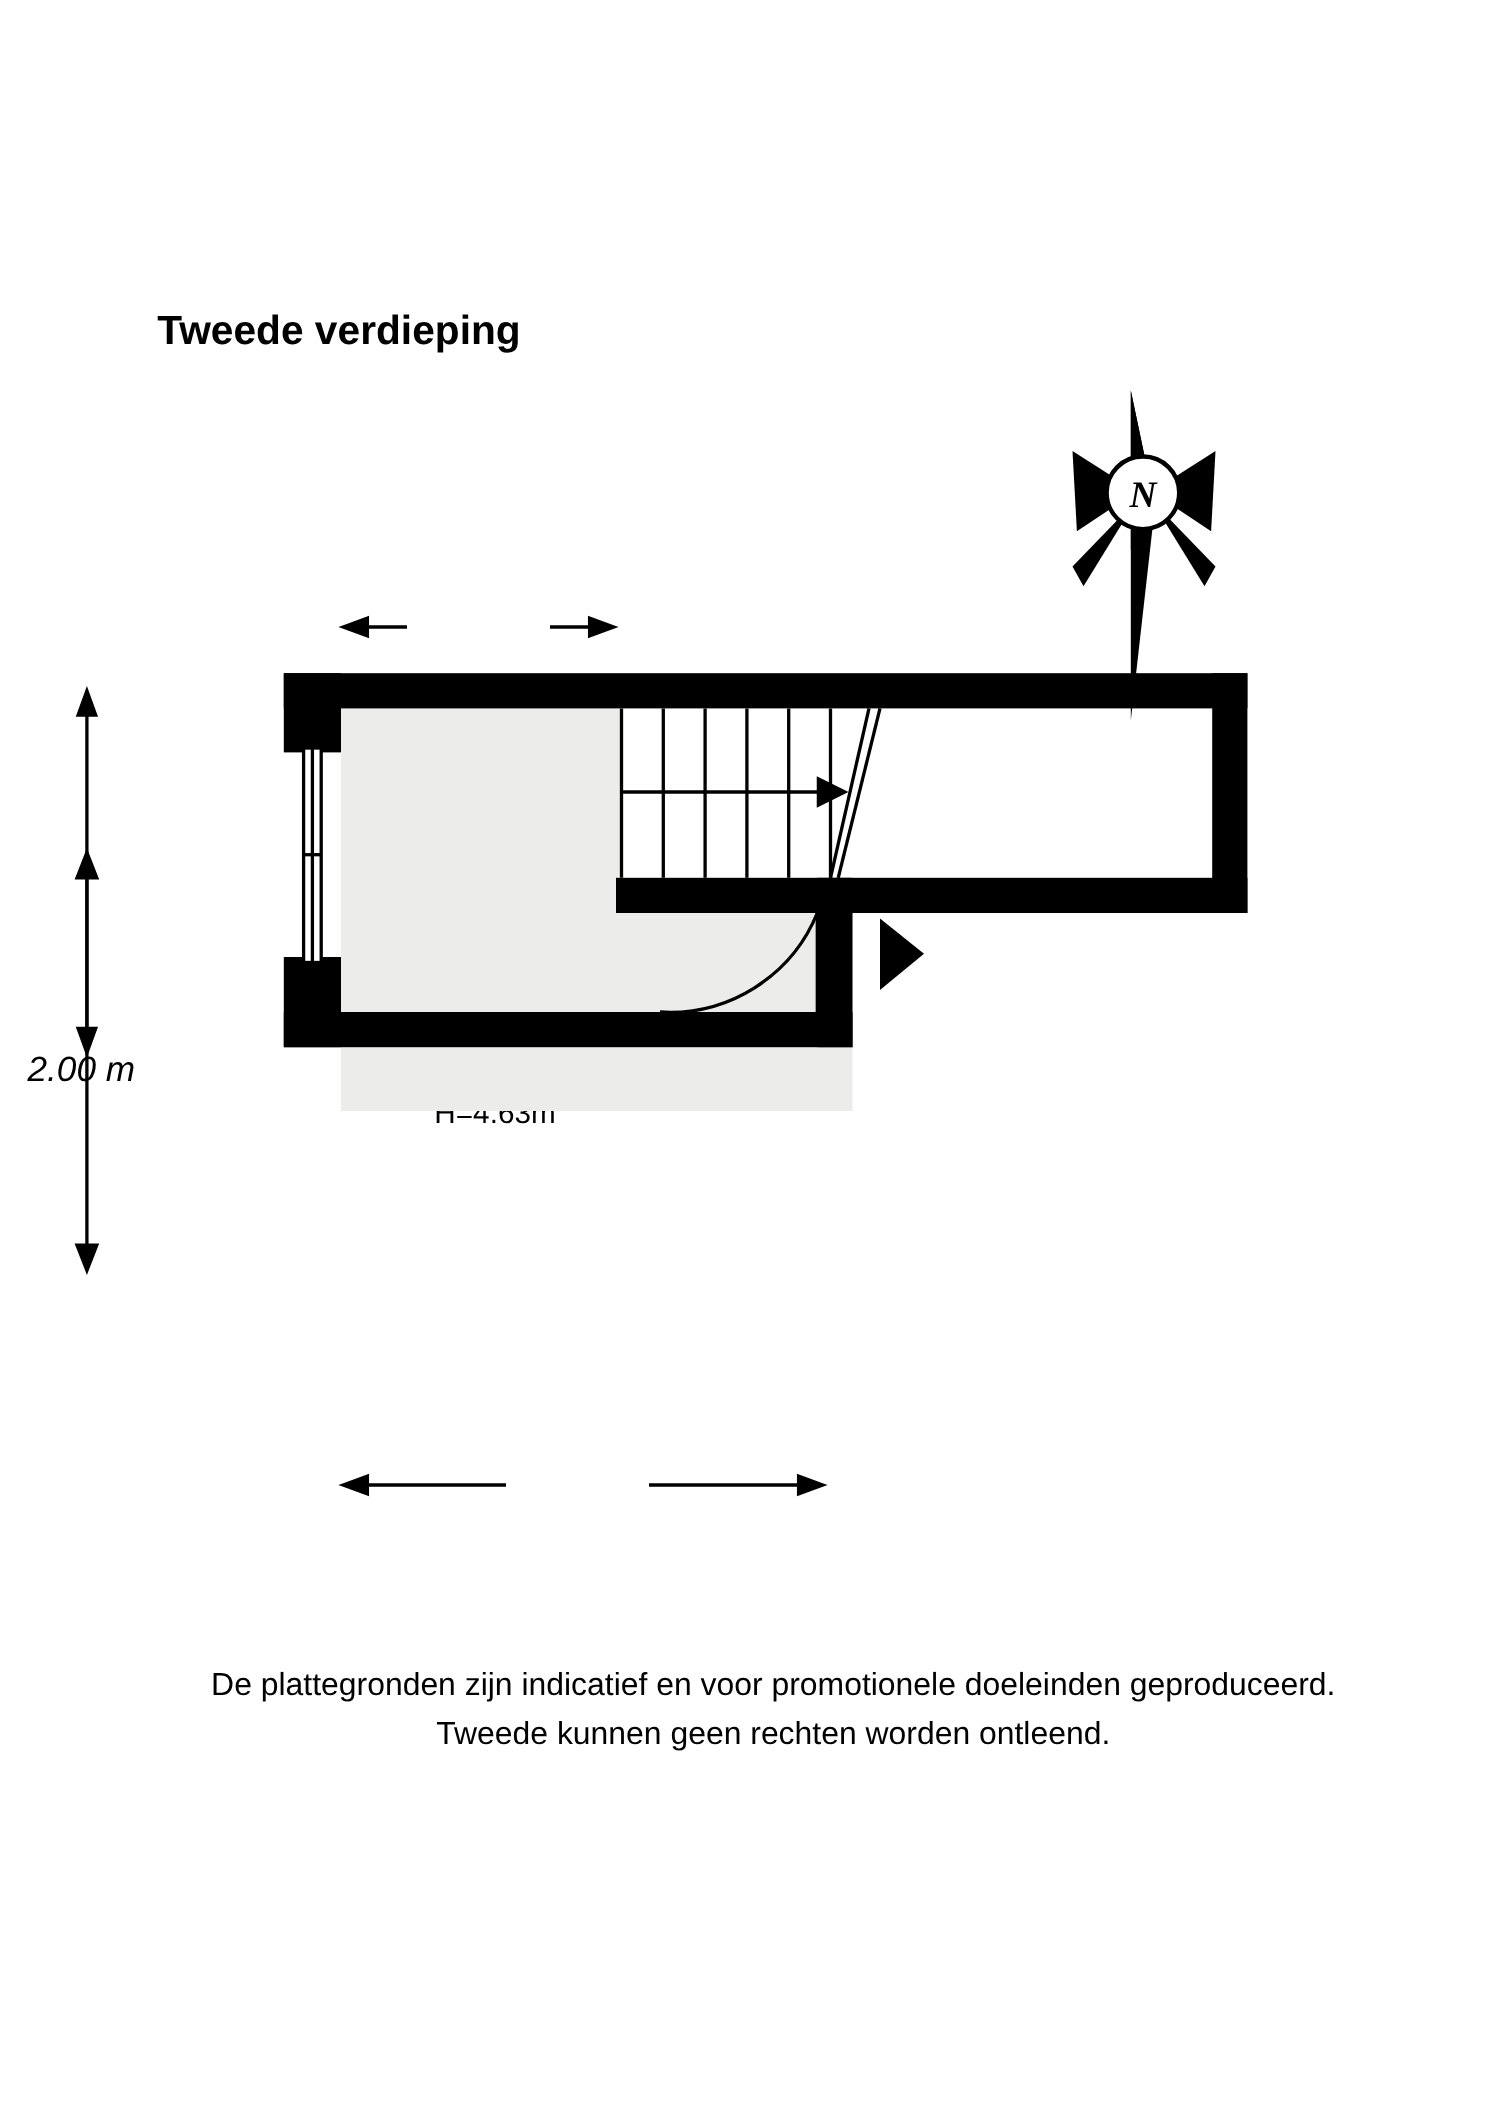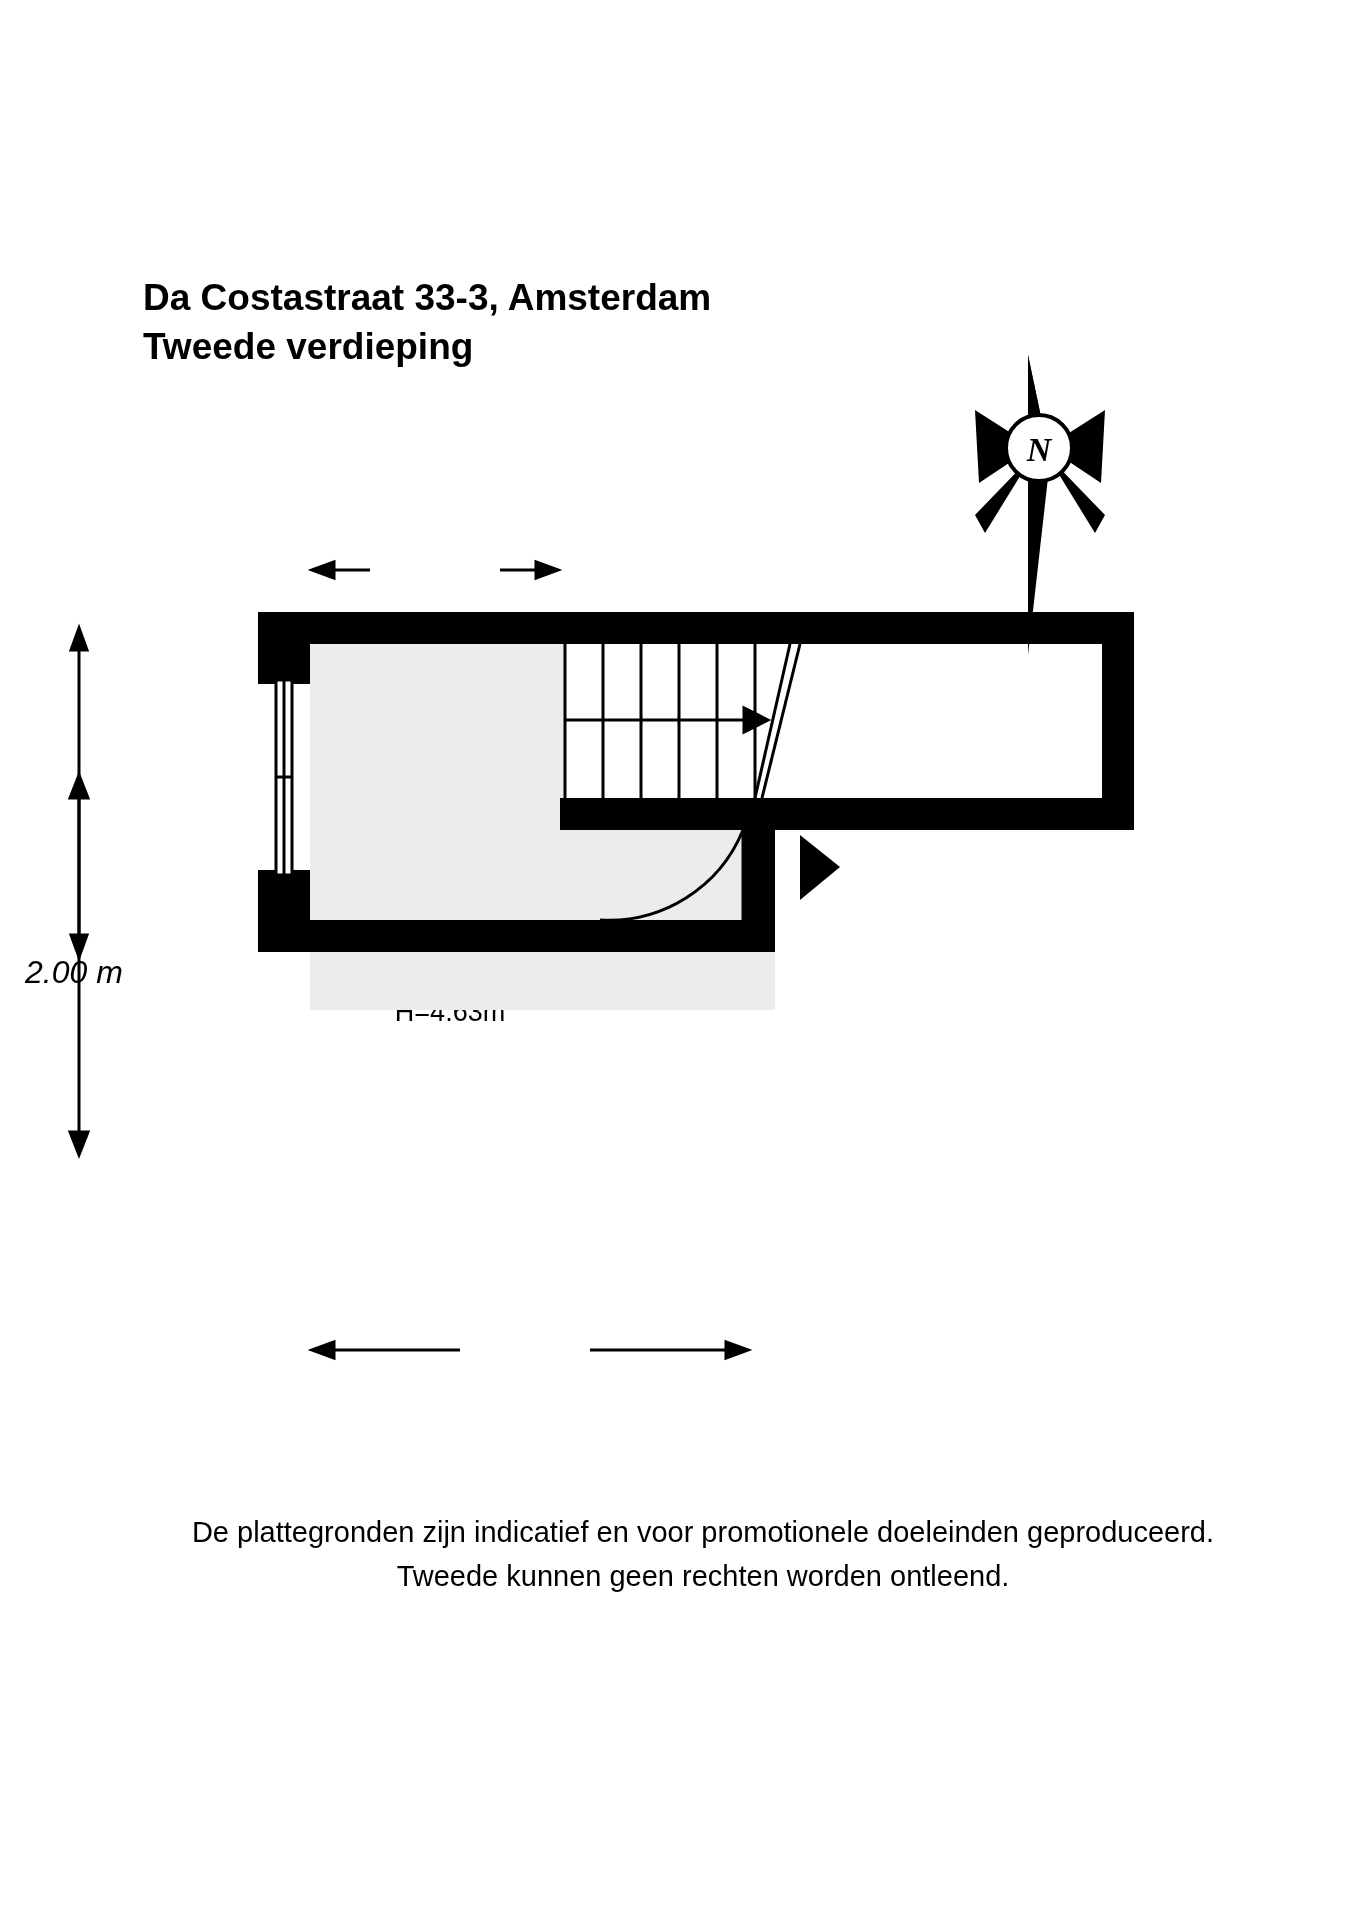--- a/index.html
+++ b/index.html
@@ -96,21 +96,20 @@
     text-align: center;
     font-size: 29px;
     line-height: 44px;
   }
   #disclaimer div { white-space: nowrap; padding-left: 48px; }
 </style>
 </head>
 <body>
 
 <div id="title-block">
-  <div id="title-line1">Da Costastraat 33-3, Amsterdam</div>
   <div id="title-line2">Tweede verdieping</div>
 </div>
 
 <div id="compass">
   <svg width="170" height="300" viewBox="0 0 170 300" xmlns="http://www.w3.org/2000/svg">
 
     <polygon points="73,0 95,105 73,300" fill="#000000"></polygon>
     <polygon points="73,0 95,105 73,145" fill="#000000"></polygon>
 
     <polygon points="20,55 78,92 24,128" fill="#000000"></polygon>

